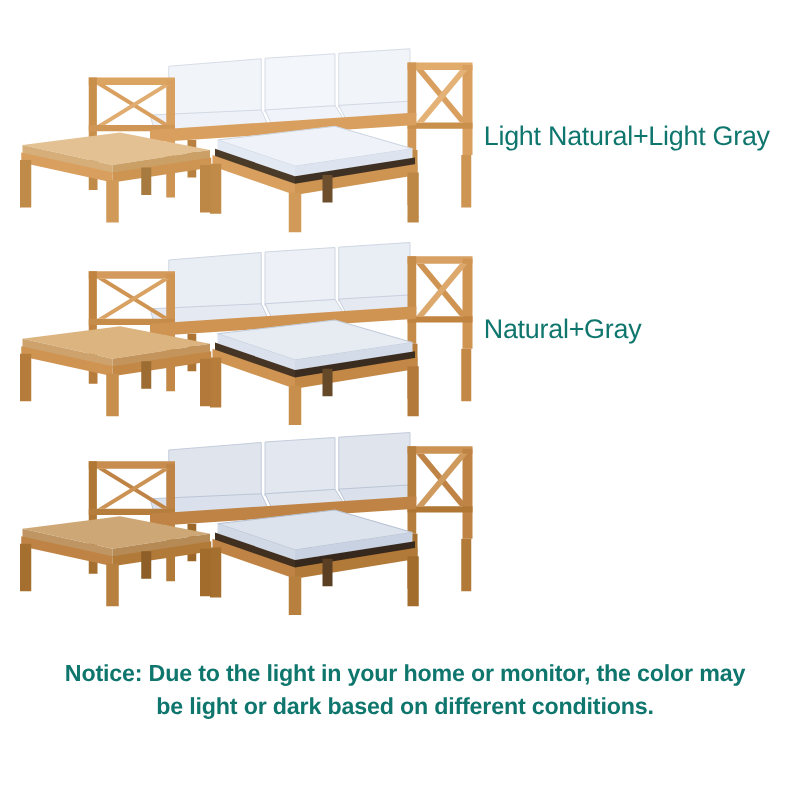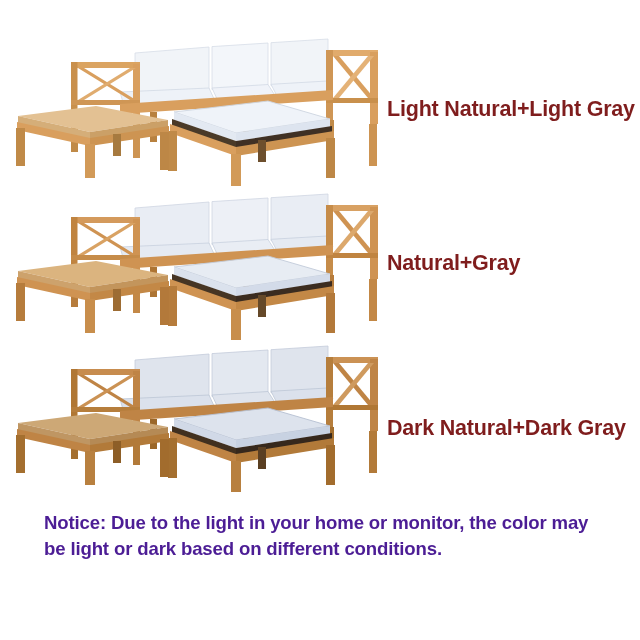--- a/index.html
+++ b/index.html
@@ -26,43 +26,44 @@
   }
   .variant-figure {
     position: relative;
     flex: 0 0 auto;
   }
   .variant-figure svg {
     display: block;
   }
   .variant-label {
     flex: 1 1 auto;
-    font-weight: bold;
-    color: #7f1d1d;
+    font-weight: normal;
+    color: #0f766e;
     letter-spacing: -0.2px;
     white-space: nowrap;
   }
   .row-1 { height: 186px; }
   .row-2 { height: 154px; }
   .row-3 { height: 152px; }
 
   .row-1 .variant-label { font-size: 21.5px; margin-left: 7px; margin-top: 32px; }
   .row-2 .variant-label { font-size: 21.5px; margin-left: 7px; }
   .row-3 .variant-label { font-size: 21.5px; margin-left: 7px; margin-top: 24px; }
 
   .notice {
     position: absolute;
     left: 44px;
-    top: 510px;
+    top: 526px;
     width: 560px;
     font-size: 18.6px;
     font-weight: bold;
     line-height: 1.42;
-    color: #4c1d95;
+    color: #0f766e;
     letter-spacing: -0.15px;
+    text-align: center;
   }
 </style>
 </head>
 <body>
 
 <div class="variant-list">
 
   <div class="variant-row row-1">
     <div class="variant-figure">
       <svg width="380" height="186" viewBox="0 0 380 186">
@@ -247,18 +248,17 @@
           <path d="M90,99 L168,87 L168,94 L90,106 Z" fill="#b58a55"></path>
           <path d="M17,89 L90,105 L90,113 L17,97 Z" fill="#bf8445"></path>
           <path d="M90,105 L169,93 L169,101 L90,113 Z" fill="#b27a39"></path>
           <rect x="16" y="95" width="9" height="38" fill="#a46f2f"></rect>
           <rect x="85" y="111" width="10" height="34" fill="#b8803f"></rect>
           <rect x="160" y="99" width="9" height="38" fill="#a26c2d"></rect>
           <rect x="113" y="101" width="8" height="22" fill="#8d5e27"></rect>
         </g>
       </svg>
     </div>
-    <div class="variant-label">Dark Natural+Dark Gray</div>
   </div>
 
 </div>
 
 <div class="notice">Notice: Due to the light in your home or monitor, the color may be light or dark based on different conditions.</div>
 
 </body></html>

